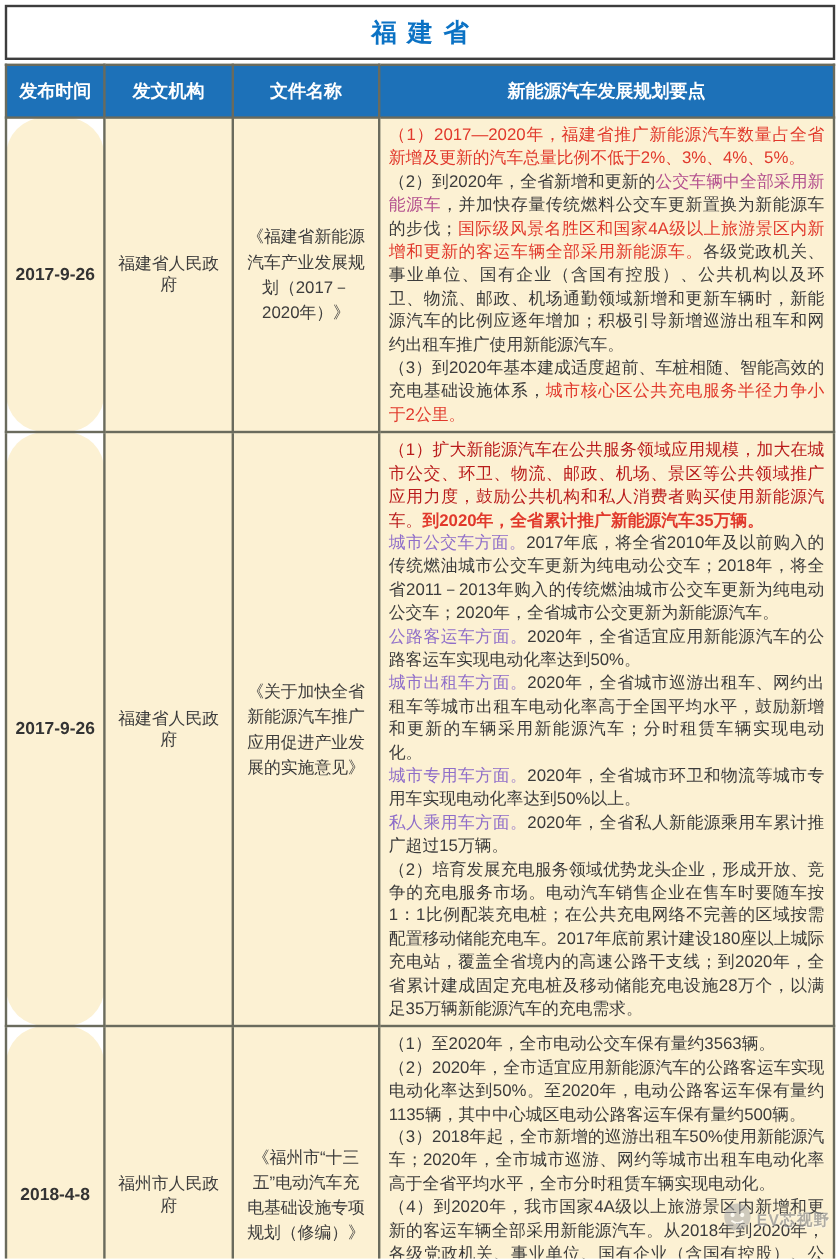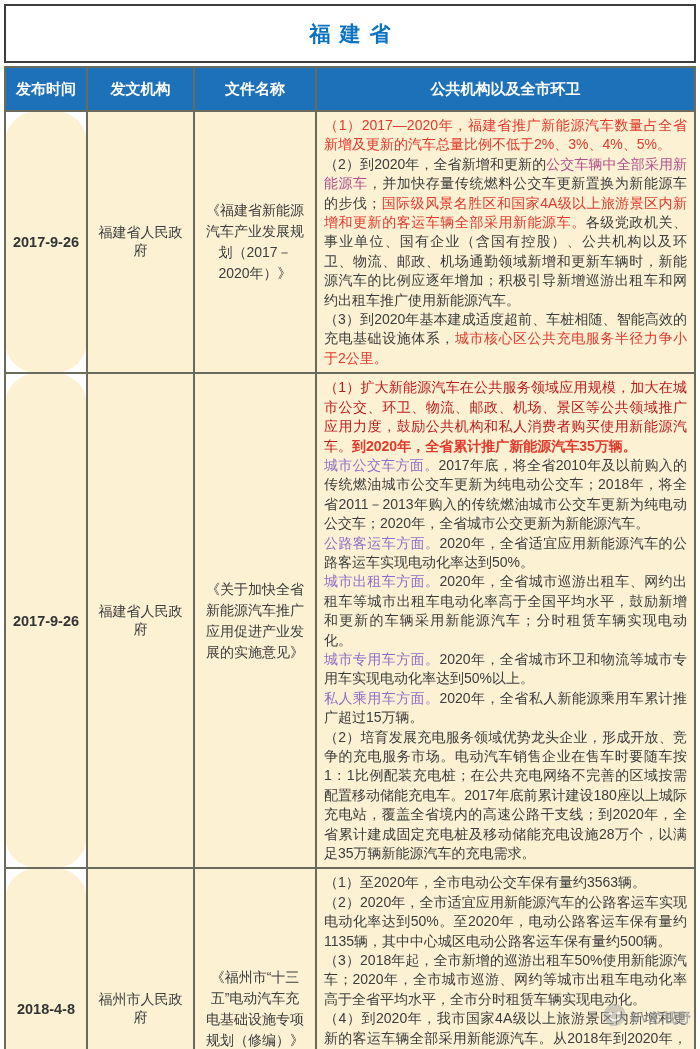--- a/index.html
+++ b/index.html
@@ -1,18 +1,18 @@
 <!DOCTYPE html>
 <html style="--title_blue: #0b72c4; --header_bg: #1d71b8; --cell_bg: #fcf1d3; --grid_border: #6a6b5d; --outer_border: #3d3d3d; --text_black: #3c3c3c; --red: #e1392c; --magenta: #b34f8e; --purple: #8f6ec9; --watermark_gray: #8f8f8f;"><head>
 <meta charset="utf-8">
 <style>
   html,body{margin:0;padding:0;background:#fff;}
   .page{width:700px;height:1049px;box-sizing:border-box;padding:4px;position:relative;
         background:#fff;font-family:"Liberation Sans","DejaVu Sans",sans-serif;overflow:hidden;}
-  .title-box{box-sizing:border-box;height:59px;border:2px solid var(--outer_border);
+  .title-box{box-sizing:border-box;height:46px;border:2px solid var(--outer_border);
         background:#fff;display:flex;align-items:center;justify-content:center;margin-bottom:3px;}
   .title-text{color:var(--title_blue);font-size:21px;font-weight:bold;letter-spacing:9px;padding-left:9px;}
   table{width:100%;border-collapse:collapse;table-layout:fixed;border:2px solid var(--outer_border);}
   th{background:var(--header_bg);color:#fff;font-size:15px;font-weight:bold;height:42px;
      border:2px solid var(--grid_border);text-align:center;padding:0 2px;margin-top:15px;}
   td{border:2px solid var(--grid_border);background:var(--cell_bg);vertical-align:middle;
      font-size:14px;color:var(--text_black);box-sizing:border-box;margin-top:12px;}
   .col-date{text-align:center;font-weight:bold;font-size:14.5px;color:#333;border-radius:32px;}
   .col-agency{text-align:center;padding:18px 4px;}
   .col-doc{text-align:center;padding:2px 9px;line-height:21px;}
@@ -44,21 +44,21 @@
       <col style="width:82px">
         <col style="width:107px">
         <col style="width:122px">
         <col>
     </colgroup>
     <thead>
       <tr>
         <th>发布时间</th>
         <th>发文机构</th>
         <th>文件名称</th>
-        <th>公共机构以及全市环卫</th>
+        <th>新能源汽车发展规划要点</th>
       </tr>
     </thead>
     <tbody>
         <tr>
           <td class="col-date">2017-9-26</td>
           <td class="col-agency">福建省人民政府</td>
           <td class="col-doc">《福建省新能源汽车产业发展规划（2017－2020年）》</td>
           <td class="col-points">
             <div class="policy-paragraph"><span class="seg-red">（1）2017—2020年，福建省推广新能源汽车数量占全省新增及更新的汽车总量比例不低于2%、3%、4%、5%。</span></div>
             <div class="policy-paragraph"><span class="seg-black">（2）到2020年，全省新增和更新的</span><span class="seg-magenta">公交车辆中全部采用新能源车</span><span class="seg-black">，并加快存量传统燃料公交车更新置换为新能源车的步伐；</span><span class="seg-red">国际级风景名胜区和国家4A级以上旅游景区内新增和更新的客运车辆全部采用新能源车。</span><span class="seg-black">各级党政机关、事业单位、国有企业（含国有控股）、公共机构以及环卫、物流、邮政、机场通勤领域新增和更新车辆时，新能源汽车的比例应逐年增加；积极引导新增巡游出租车和网约出租车推广使用新能源汽车。</span></div>

